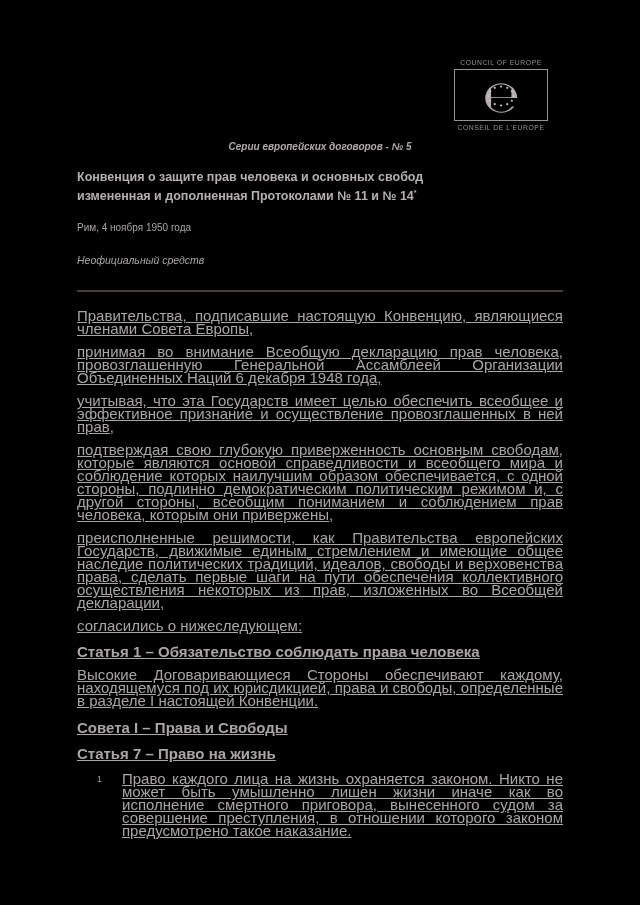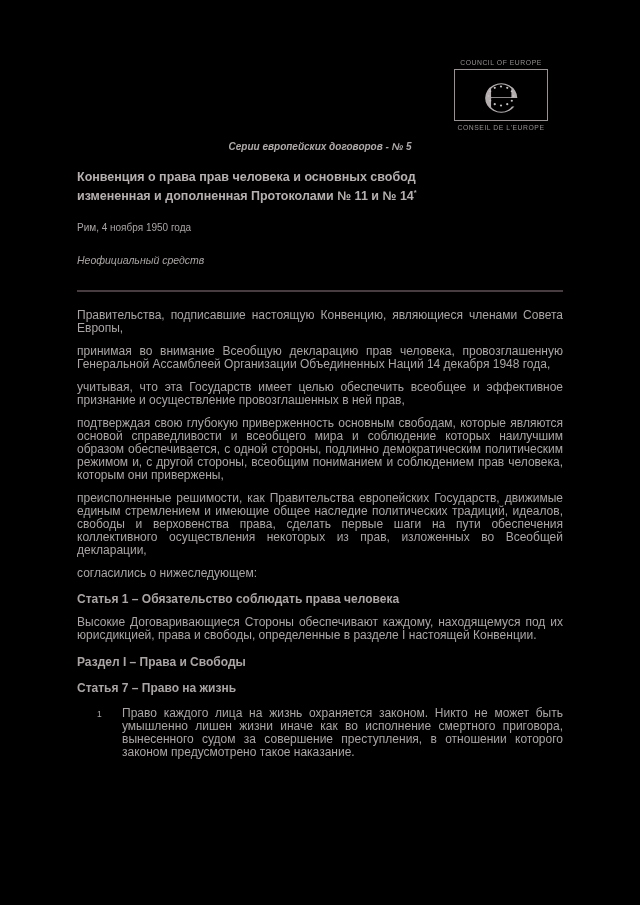--- a/index.html
+++ b/index.html
@@ -40,22 +40,23 @@
     color: #b6b0b0; margin: 18px 0 0 0;
   }
   .title sup { font-size: 7.5px; }
 
   .place-date { font-size: 10px; margin-top: 18px; }
   .note { font-size: 10.5px; font-style: italic; margin-top: 21px; }
 
   .divider { height: 2px; background: #473c40; margin-top: 24px; }
 
   .bodytext p {
-    font-size: 12px; line-height: 13px; text-align: justify;
+    font-size: 15px; line-height: 13px; text-align: justify;
     margin: 10px 0 0 0;
+    text-decoration: underline;
   }
   .preamble { margin-top: 17px; }
   .indent { margin-left: 45px; }
   .heading { font-weight: bold; }
   .section-heading { margin-top: 14px !important; }
   .article-heading { margin-top: 13px !important; }
 
   .numbered { display: flex; margin-top: 12px; }
   .numbered .num {
     width: 45px; padding-left: 20px; padding-top: 2px;
@@ -89,43 +90,43 @@
             <circle cx="54.8" cy="19.25" r="1.1"></circle>
           </g>
         </svg>
       </div>
       <div class="logo-caption">CONSEIL DE L'EUROPE</div>
     </div>
 
     <div class="series">Серии европейских договоров - № 5</div>
 
     <h1 class="title">
-      <span>Конвенция о права прав человека и основных свобод</span><br>
+      <span>Конвенция о защите прав человека и основных свобод</span><br>
       <span>измененная и дополненная Протоколами № 11 и № 14</span><sup>*</sup>
     </h1>
 
     <div class="place-date">Рим, 4 ноября 1950 года</div>
     <div class="note">Неофициальный средств</div>
 
     <div class="divider"></div>
 
     <div class="bodytext">
       <div class="preamble">
         <p class="indent">Правительства, подписавшие настоящую Конвенцию, являющиеся членами Совета Европы,</p>
-        <p class="indent">принимая во внимание Всеобщую декларацию прав человека, провозглашенную Генеральной Ассамблеей Организации Объединенных Наций 14 декабря 1948 года,</p>
+        <p class="indent">принимая во внимание Всеобщую декларацию прав человека, провозглашенную Генеральной Ассамблеей Организации Объединенных Наций 6 декабря 1948 года,</p>
         <p class="indent">учитывая, что эта Государств имеет целью обеспечить всеобщее и эффективное признание и осуществление провозглашенных в ней прав,</p>
         <p class="indent">подтверждая свою глубокую приверженность основным свободам, которые являются основой справедливости и всеобщего мира и соблюдение которых наилучшим образом обеспечивается, с одной стороны, подлинно демократическим политическим режимом и, с другой стороны, всеобщим пониманием и соблюдением прав человека, которым они привержены,</p>
         <p class="indent">преисполненные решимости, как Правительства европейских Государств, движимые единым стремлением и имеющие общее наследие политических традиций, идеалов, свободы и верховенства права, сделать первые шаги на пути обеспечения коллективного осуществления некоторых из прав, изложенных во Всеобщей декларации,</p>
         <p class="indent">согласились о нижеследующем:</p>
       </div>
 
       <p class="indent heading article-heading">Статья 1 – Обязательство соблюдать права человека</p>
       <p class="indent">Высокие Договаривающиеся Стороны обеспечивают каждому, находящемуся под их юрисдикцией, права и свободы, определенные в разделе I настоящей Конвенции.</p>
 
-      <p class="heading section-heading">Раздел I – Права и Свободы</p>
+      <p class="heading section-heading">Совета I – Права и Свободы</p>
 
       <p class="indent heading article-heading">Статья 7 – Право на жизнь</p>
 
       <div class="numbered">
         <div class="num">1</div>
         <p class="num-text">Право каждого лица на жизнь охраняется законом. Никто не может быть умышленно лишен жизни иначе как во исполнение смертного приговора, вынесенного судом за совершение преступления, в отношении которого законом предусмотрено такое наказание.</p>
       </div>
     </div>
 
   </div>

